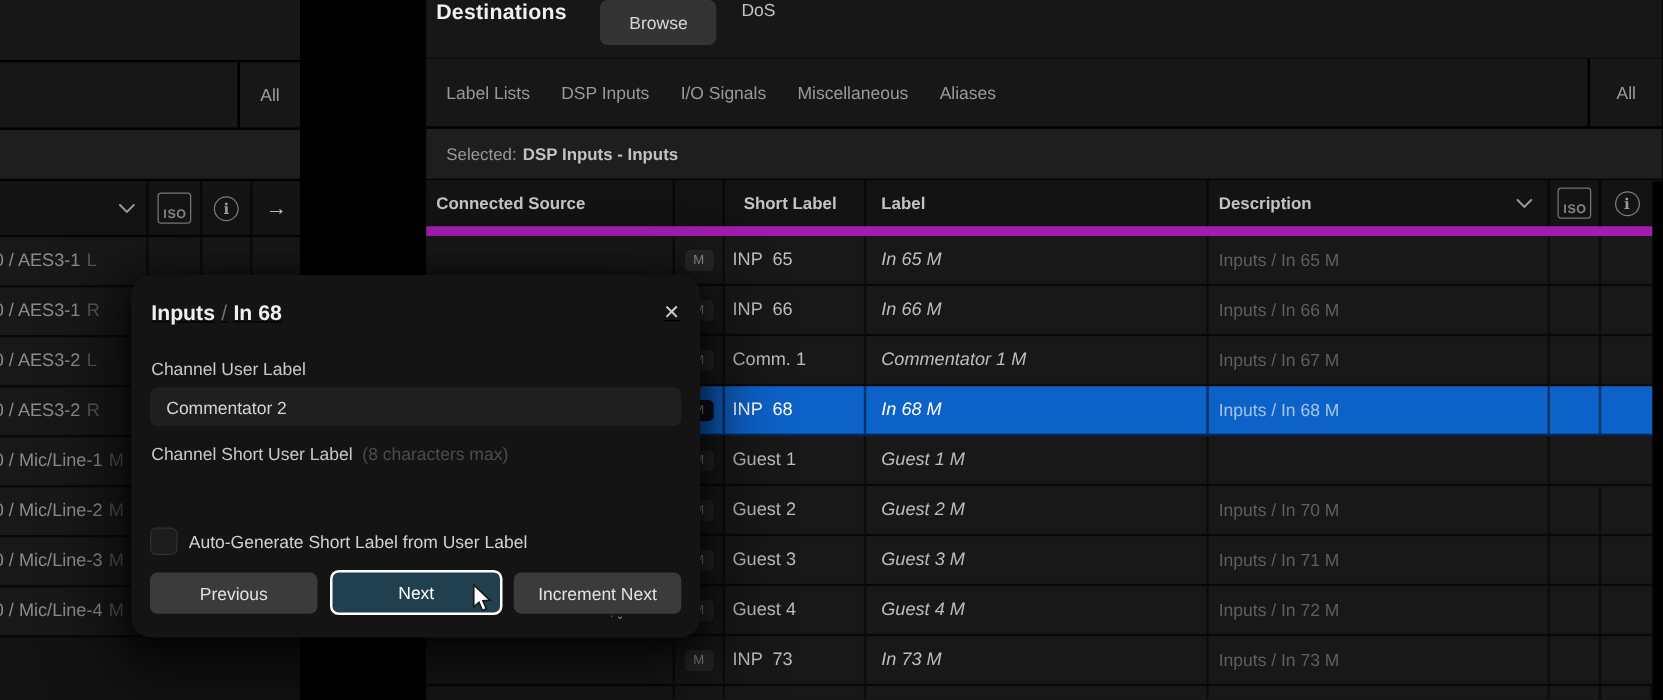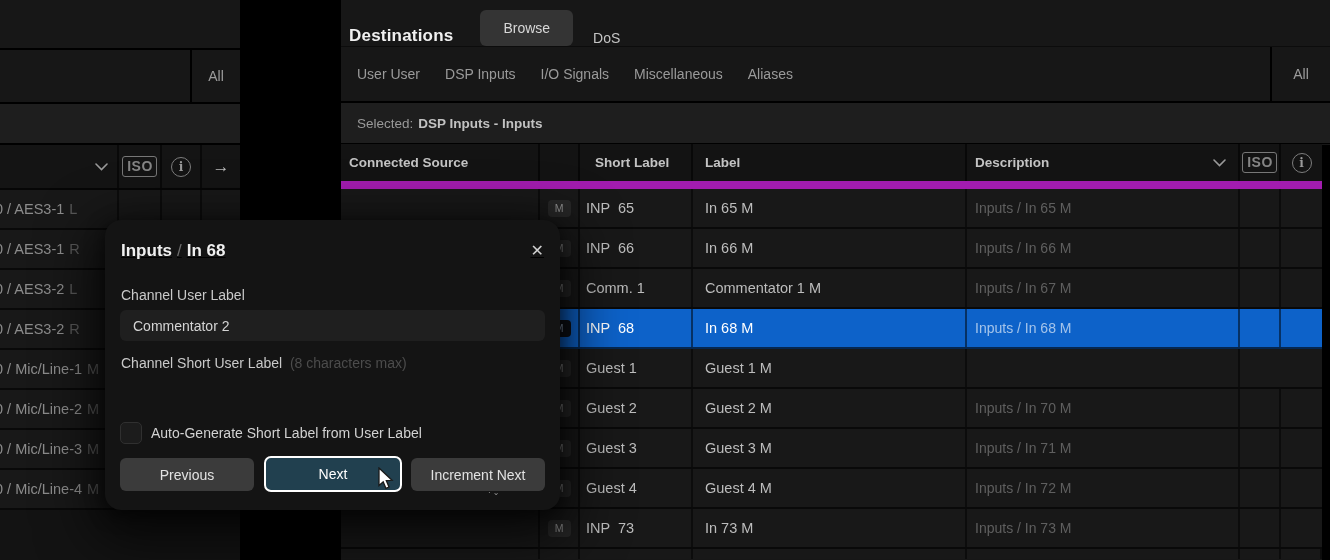--- a/index.html
+++ b/index.html
@@ -19,28 +19,28 @@
   .lp-head > div:last-child { border-right: none; }
   .lrow { height: 40px; display: grid; grid-template-columns: 119px 43px 40px 38px; background: #181818; border-bottom: 2px solid rgba(0,0,0,.6); }
   .lrow > div { border-right: 2px solid rgba(0,0,0,.5); }
   .lrow > div:last-child { border-right: none; }
   .lrow .ltext { display: flex; align-items: center; overflow: hidden; white-space: nowrap; font-size: 14.5px; color: #8c8c8c; border-right: 2px solid rgba(0,0,0,.5); }
   .lrow .ltext span.main { margin-left: -5px; }
   .lrow .ltext span.sfx { color: #585858; margin-left: 5px; }
 
   
   .chev-icon svg { display: block; }
-  .iso-icon { font-size: 14px; font-weight: bold; color: #858585; border: 1.5px solid #777; border-radius: 3px; padding: 1px 3px 1px 4px; letter-spacing: .5px; line-height: 1.15; }
+  .iso-icon { font-size: 10px; font-weight: bold; color: #858585; border: 1.5px solid #777; border-radius: 3px; padding: 11px 3px 1px 4px; letter-spacing: .5px; line-height: 1.15; }
   .info-icon { width: 20px; height: 20px; border: 1.5px solid #7d7d7d; border-radius: 50%; color: #9a9a9a; display: flex; align-items: center; justify-content: center; font-family: "DejaVu Serif", serif; font-size: 12px; font-weight: bold; line-height: 1; }
   .arrow-icon { color: #bdbdbd; font-size: 17px; line-height: 1; }
   .close-icon { color: #cfcfcf; font-size: 16px; line-height: 1; cursor: pointer; }
 
   
   #right-panel { position: absolute; left: 341px; top: 0; width: 989px; height: 560px; background: #171717; }
-  .rp-header { height: 47px; display: flex; align-items: flex-end; padding-left: 8px; border-bottom: 1px solid #0c0c0c; }
+  .rp-header { height: 47px; display: flex; align-items: flex-start; padding-left: 8px; border-bottom: 1px solid #0c0c0c; }
   .rp-title { font-size: 17px; font-weight: bold; color: #f0f0f0; letter-spacing: .2px; }
   .rp-browse { margin-left: 27px; background: #343434; border-radius: 6px; padding: 10px 23px; font-size: 14px; color: #d8d8d8; cursor: pointer; }
   .rp-dos { margin-left: 20px; font-size: 14px; color: #c4c4c4; cursor: pointer; }
   .rp-tabs { height: 56px; border-bottom: 2px solid #000; position: relative; display: flex; align-items: center; padding-left: 16px; gap: 25px; }
   .rp-tab { color: #9a9a9a; font-size: 14px; cursor: pointer; white-space: nowrap; }
   .rp-tabs-all { position: absolute; right: 0; top: 0; height: 100%; width: 60px; border-left: 2px solid #000; display: flex; align-items: center; justify-content: center; color: #9c9c9c; font-size: 14px; }
   .rp-selbar { height: 41px; background: #1e1e1e; border-bottom: 1px solid #000; padding-left: 16px; display: flex; align-items: center; font-size: 13.5px; }
   .rp-selbar .pfx { color: #9a9a9a; }
   .rp-selbar .val { color: #c2c2c2; font-weight: bold; margin-left: 5px; }
 
@@ -52,21 +52,21 @@
   .th-short { padding-left: 15px; }
   .th-label { padding-left: 12px; }
   .th-desc { padding-left: 8px; justify-content: space-between; padding-right: 12px; }
   .th-center { justify-content: center; }
 
   .trow { height: 40px; background: #181818; border-bottom: 2px solid rgba(0,0,0,.6); }
   .trow > div { border-right: 2px solid rgba(0,0,0,.5); display: flex; align-items: center; overflow: hidden; }
   .trow > div:last-child { border-right: none; }
   .c-m { justify-content: center; }
   .c-short { padding-left: 6px; font-size: 14.5px; color: #bdbdbd; white-space: pre; }
-  .c-label { padding-left: 12px; font-size: 14.5px; color: #bdbdbd; }
+  .c-label { padding-left: 12px; font-size: 14.5px; color: #bdbdbd; font-style: italic; }
   .c-desc { padding-left: 8px; font-size: 14px; color: #5f5f5f; }
   .mbadge { width: 23px; height: 17px; border-radius: 4px; background: #272727; color: #8d8d8d; font-size: 10.5px; display: flex; align-items: center; justify-content: center; }
   .trow.sel { background: var(--hl, #0d62c9); }
   .trow.sel .c-short, .trow.sel .c-label { color: #fff; }
   .trow.sel .c-desc { color: rgba(255,255,255,.62); }
   .trow.sel .mbadge { background: #0e1117; color: #8fa3bd; }
   .rp-sliver { height: 10px; background: #181818; }
   .rp-sliver > div { border-right: 2px solid rgba(0,0,0,.5); }
   .rp-gutter { position: absolute; right: 0; top: 145px; width: 8px; height: 415px; background: #000; }
 
@@ -197,21 +197,21 @@
       </div>
   </div>
 
   <div id="right-panel">
     <div class="rp-header">
       <div class="rp-title">Destinations</div>
       <div class="rp-browse">Browse</div>
       <div class="rp-dos">DoS</div>
     </div>
     <div class="rp-tabs">
-      <span class="rp-tab">User User</span>
+      <span class="rp-tab">Label Lists</span>
       <span class="rp-tab">DSP Inputs</span>
       <span class="rp-tab">I/O Signals</span>
       <span class="rp-tab">Miscellaneous</span>
       <span class="rp-tab">Aliases</span>
       <span class="rp-tabs-all">All</span>
     </div>
     <div class="rp-selbar">
       <span class="pfx">Selected:</span>
       <span class="val">DSP Inputs - Inputs</span>
     </div>

